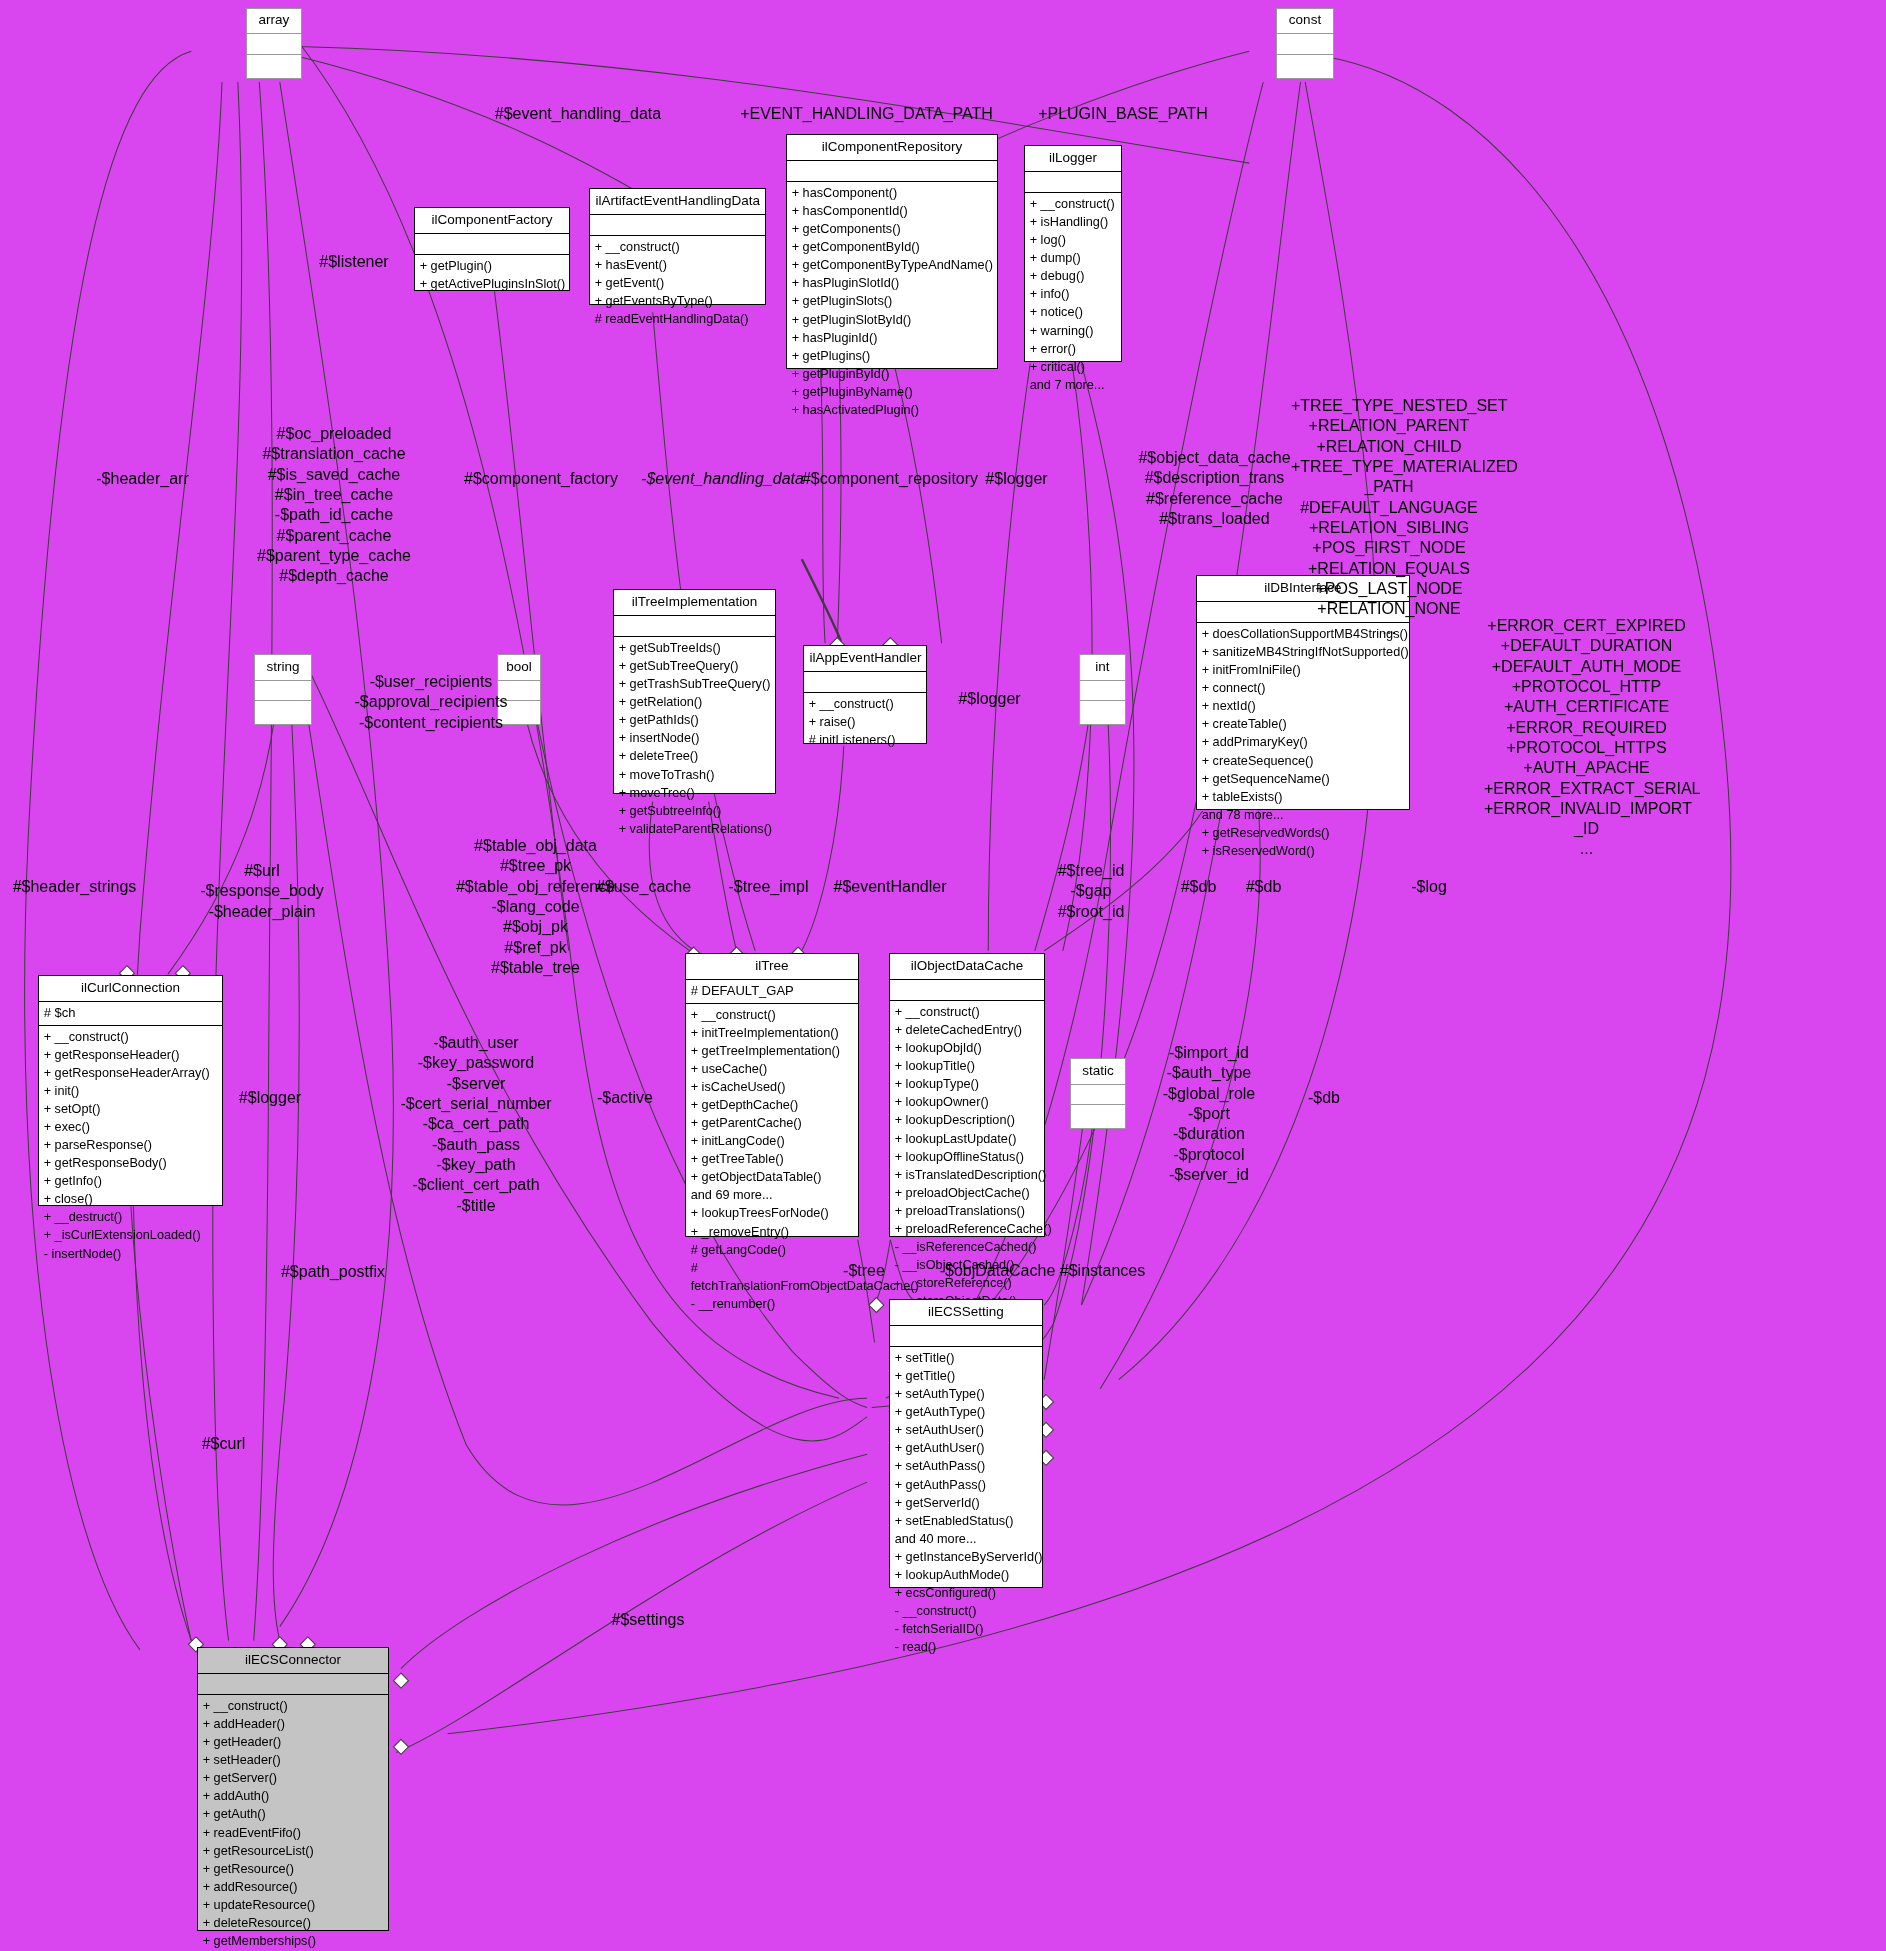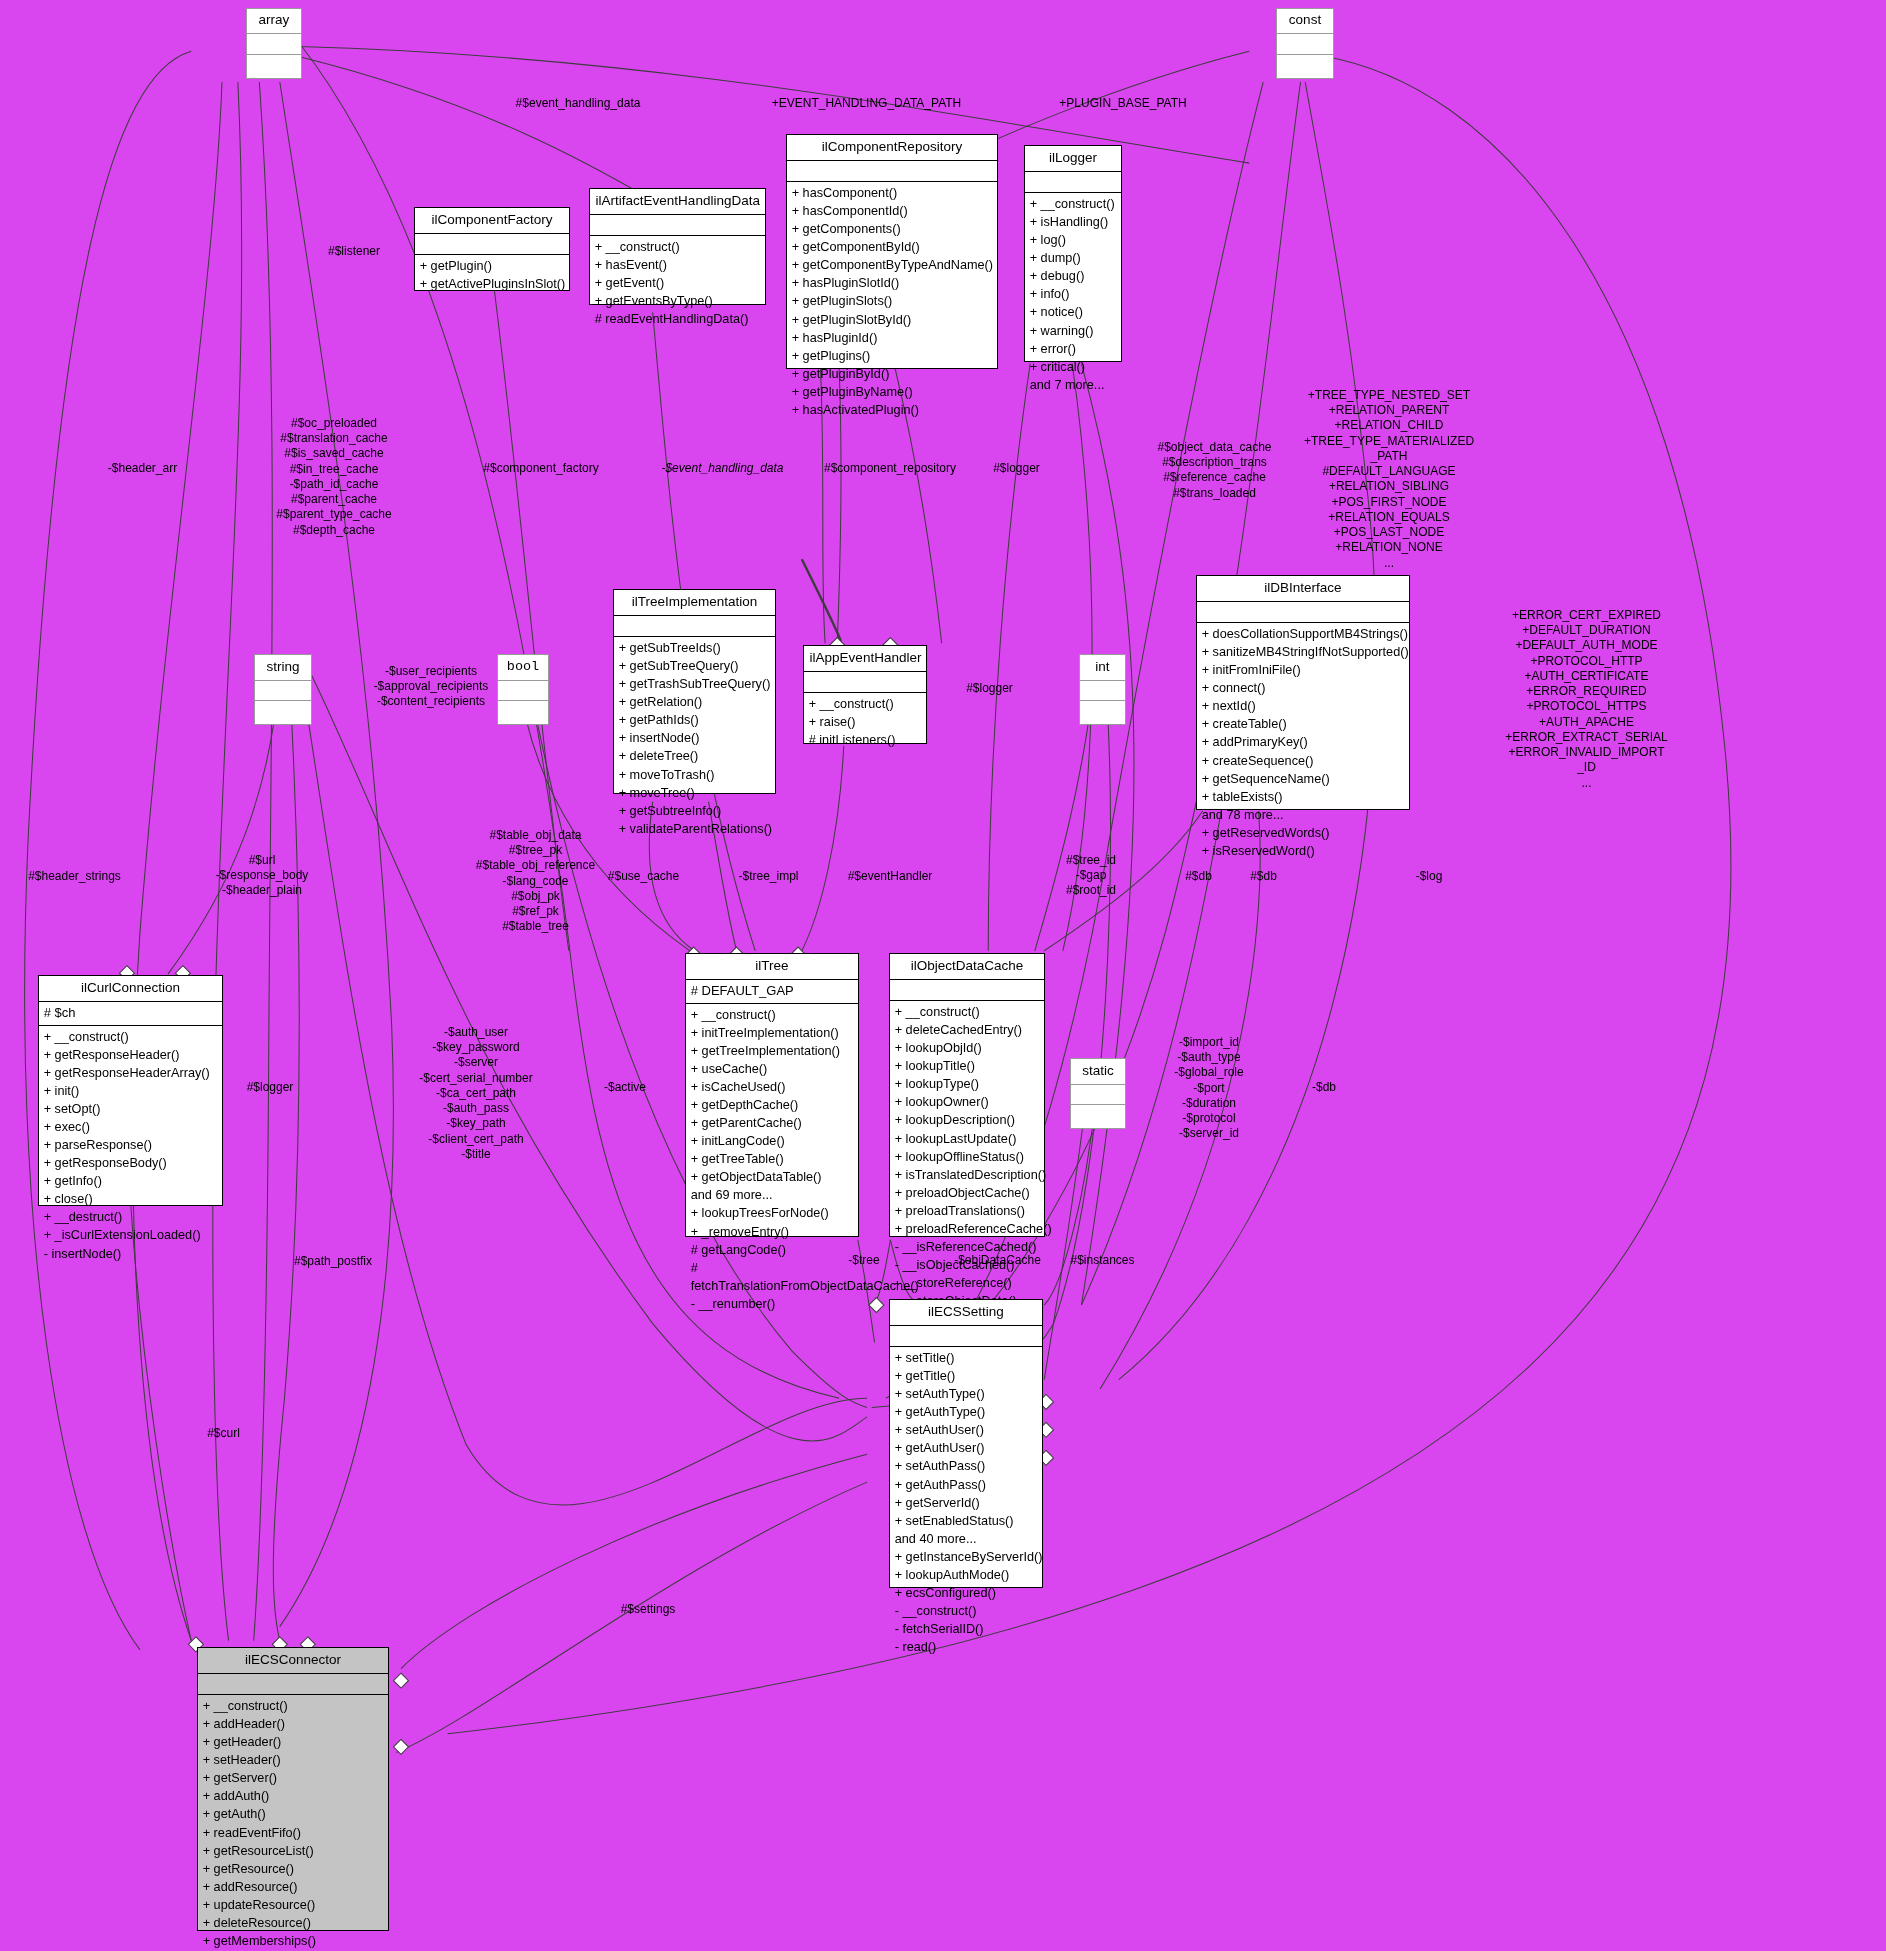--- a/index.html
+++ b/index.html
@@ -77,26 +77,27 @@
     padding:2.8px 5.6px 3.7px 5.6px;
     border-bottom:0.9px solid #9a9a9a;
     white-space:nowrap;
   }
   .typebox .r2{ border-bottom:0.9px solid #9a9a9a; height:19.6px; }
   .typebox .r3{ height:19.6px; }
 
   
   .elabel{
     position:absolute;
-    font-size:12px;
+    font-size:16px;
     line-height:1.27;
     text-align:center;
     white-space:pre;
     z-index:6;
     color:#000000;
+    margin-top:8px;
   }
 </style>
 </head>
 <body>
 
 <div id="canvas">
 
   <svg class="edges" viewBox="0 0 2024 2093">
 
     <path d="M205,55 C120,80 60,300 30,900 C12,1300 60,1650 150,1770"></path>
@@ -189,21 +190,21 @@
     <div class="r2"></div>
     <div class="r3"></div>
   </div>
 
   <div class="typebox" style="left:254px;top:654px;width:58px;height:71px;">
     <div class="title">string</div>
     <div class="r2"></div>
     <div class="r3"></div>
   </div>
 
-  <div class="typebox" style="left:497px;top:654px;width:52px;height:71px;font-family:Liberation Mono, monospace;">
+  <div class="typebox" style="left:497px;top:654px;width:44px;height:71px;">
     <div class="title">bool</div>
     <div class="r2"></div>
     <div class="r3"></div>
   </div>
 
   <div class="typebox" style="left:1079px;top:654px;width:47px;height:71px;">
     <div class="title">int</div>
     <div class="r2"></div>
     <div class="r3"></div>
   </div>

